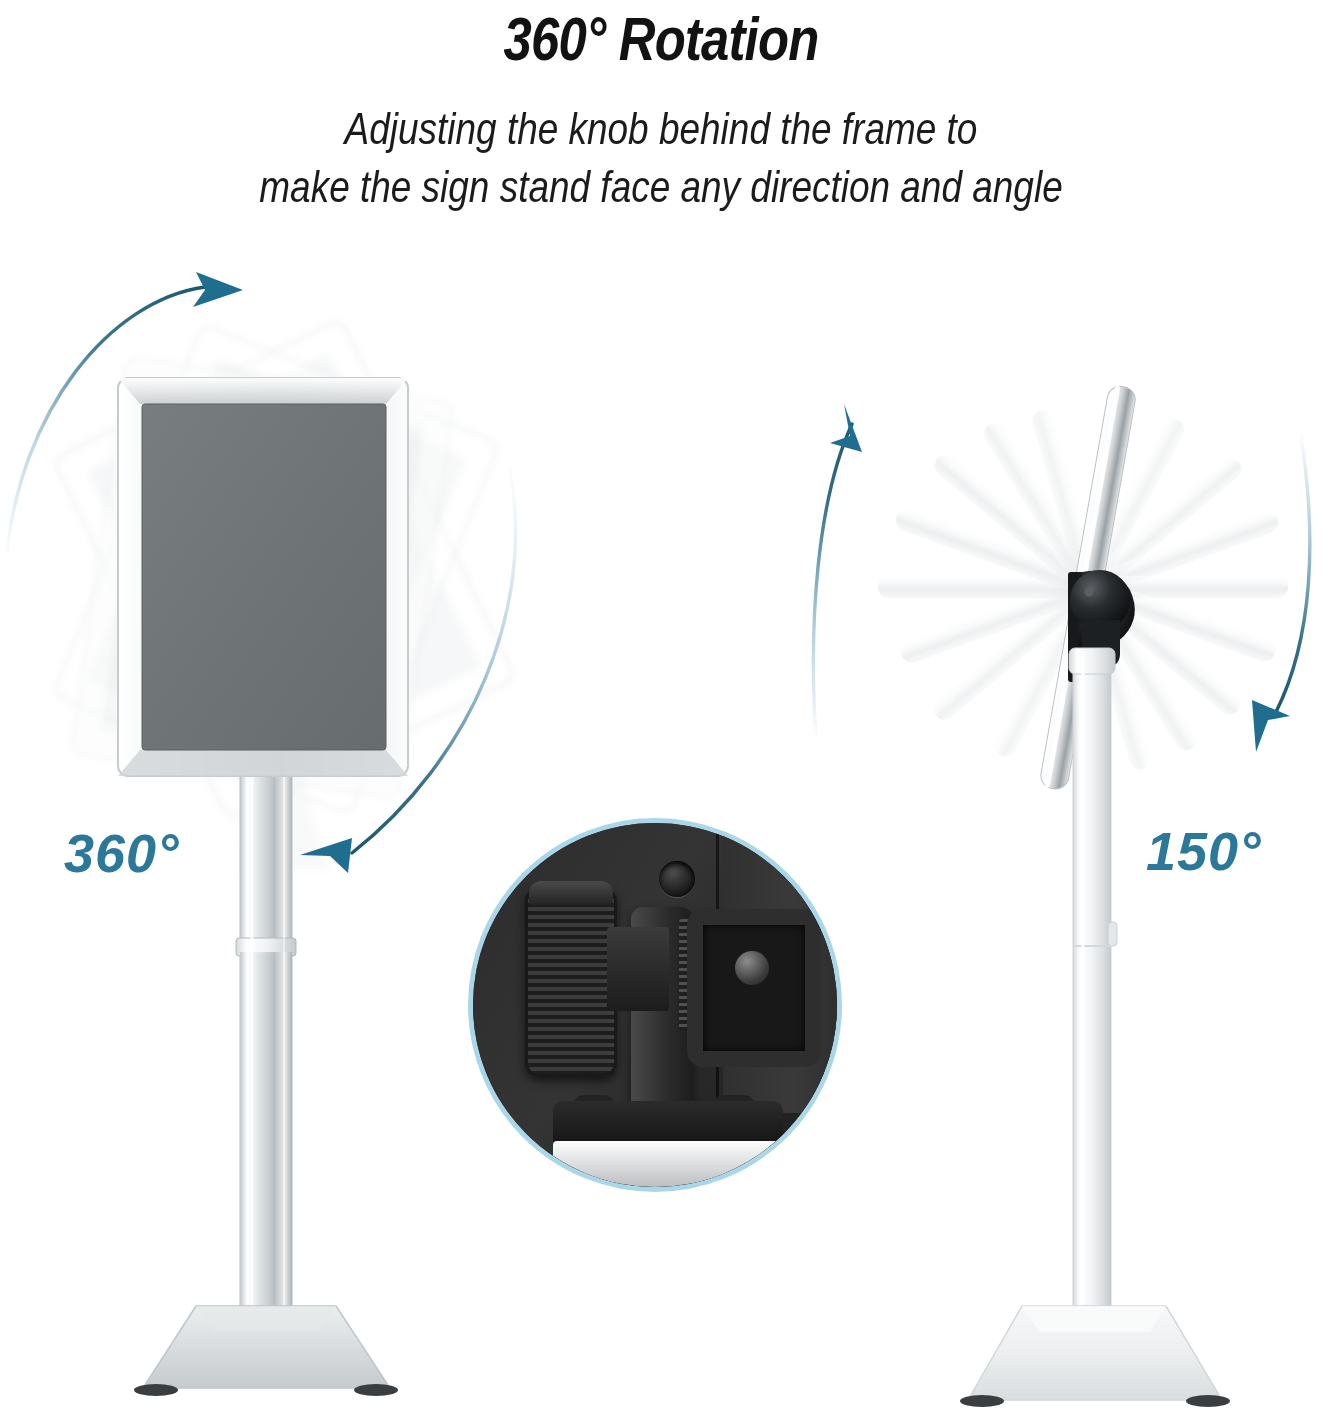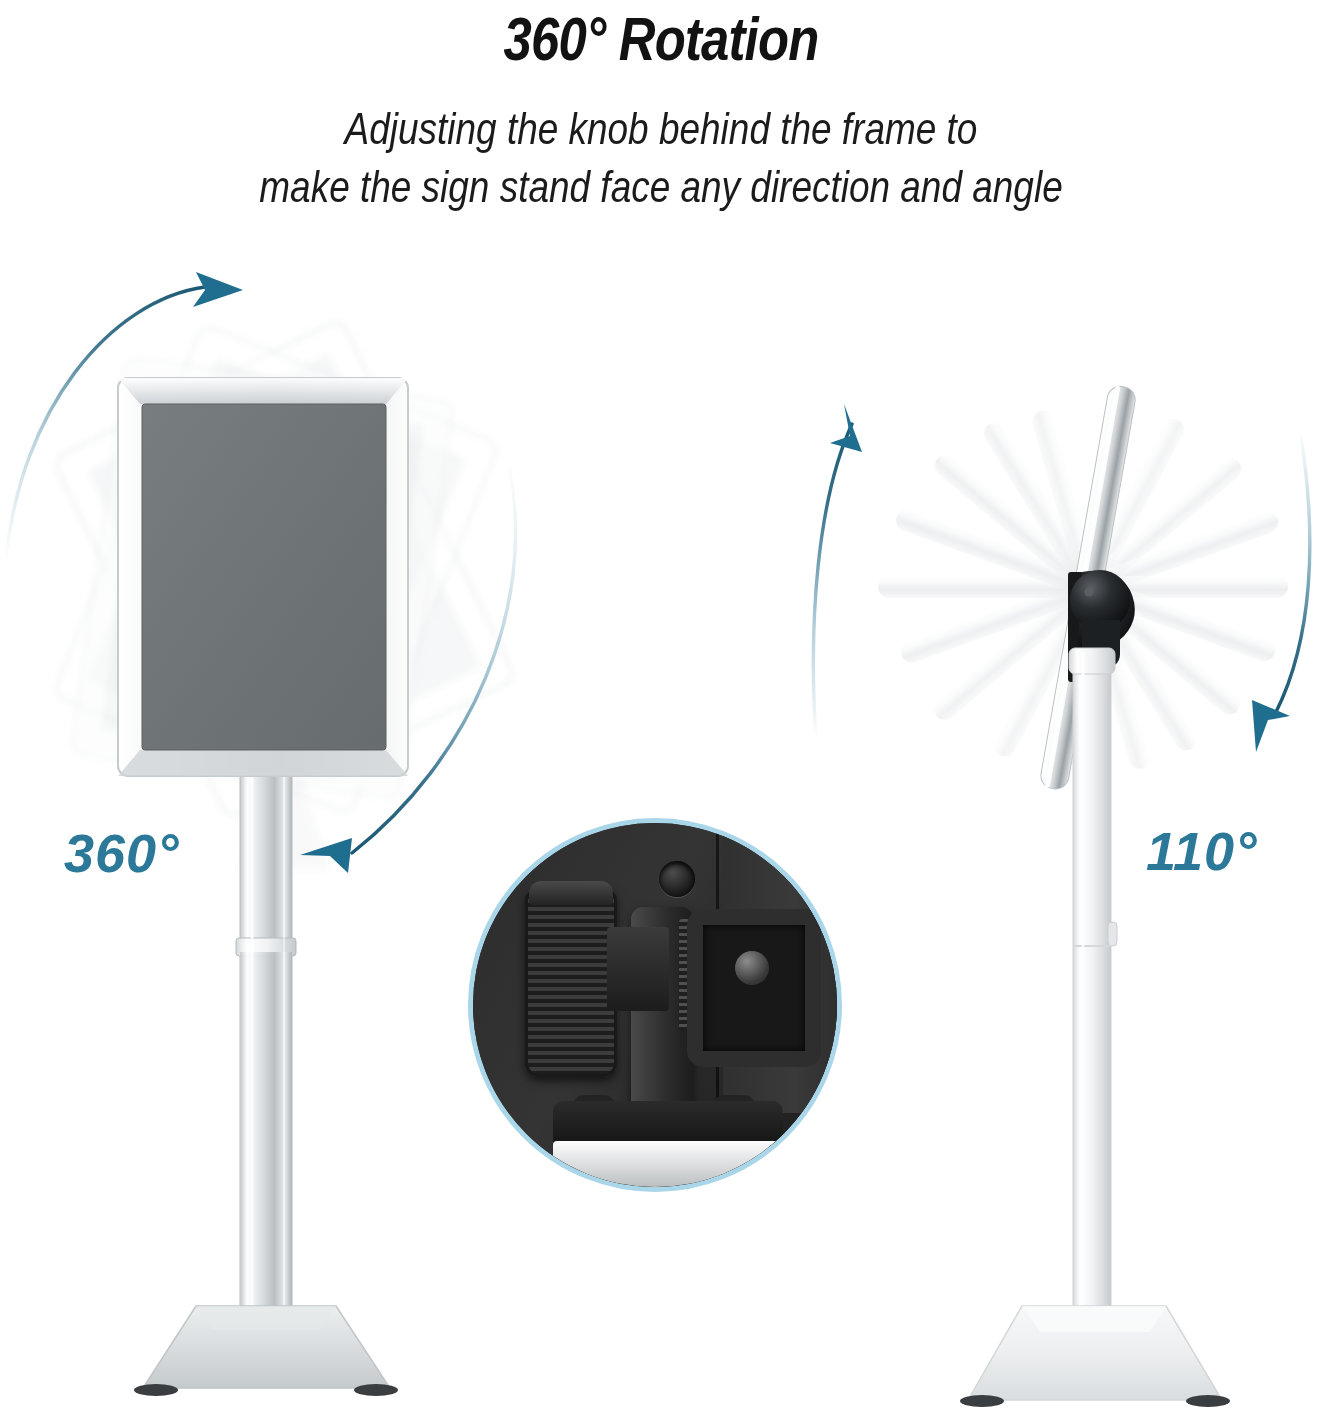--- a/index.html
+++ b/index.html
@@ -339,15 +339,15 @@
     <div class="ki-knob"></div>
     <div class="ki-knob-top"></div>
     <div class="ki-knob-shaft"></div>
     <div class="ki-boss-l"></div>
     <div class="ki-boss-r"></div>
     <div class="ki-plate"></div>
     <div class="ki-silver"></div>
   </div>
 
   <div class="deg-label" id="deg-360">360°</div>
-  <div class="deg-label" id="deg-180">110°</div>
+  <div class="deg-label" id="deg-180">150°</div>
 
 </div>
 
 </body></html>

